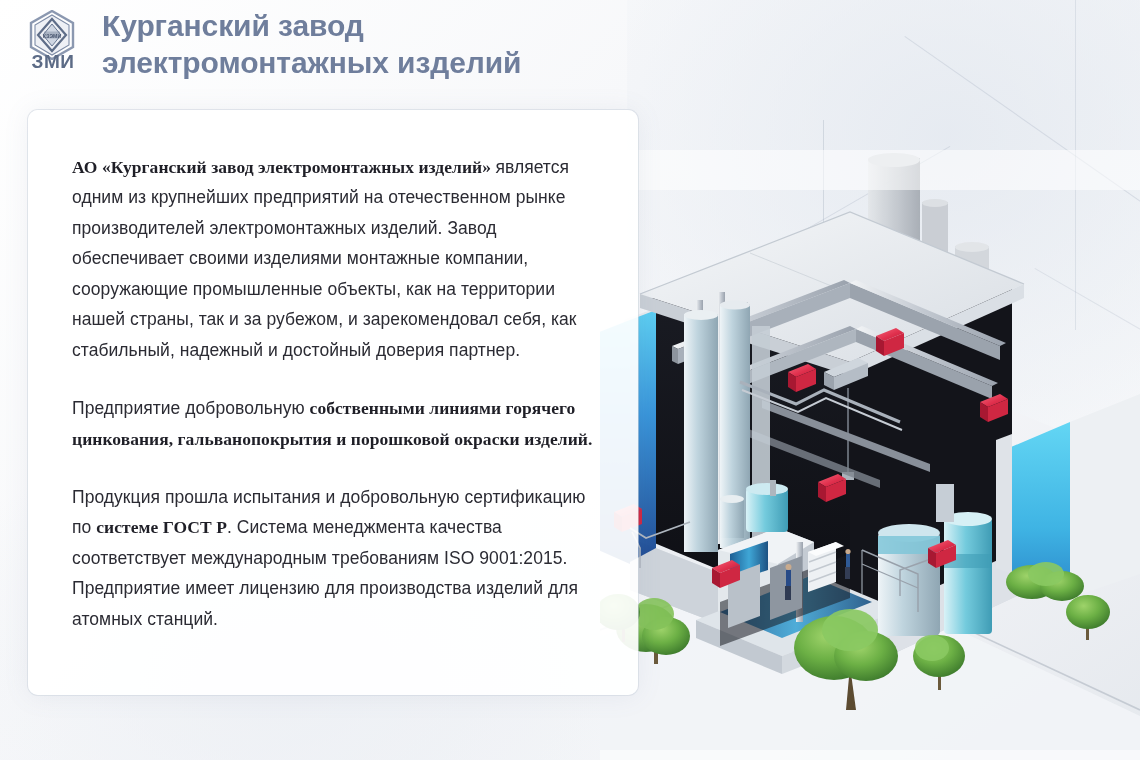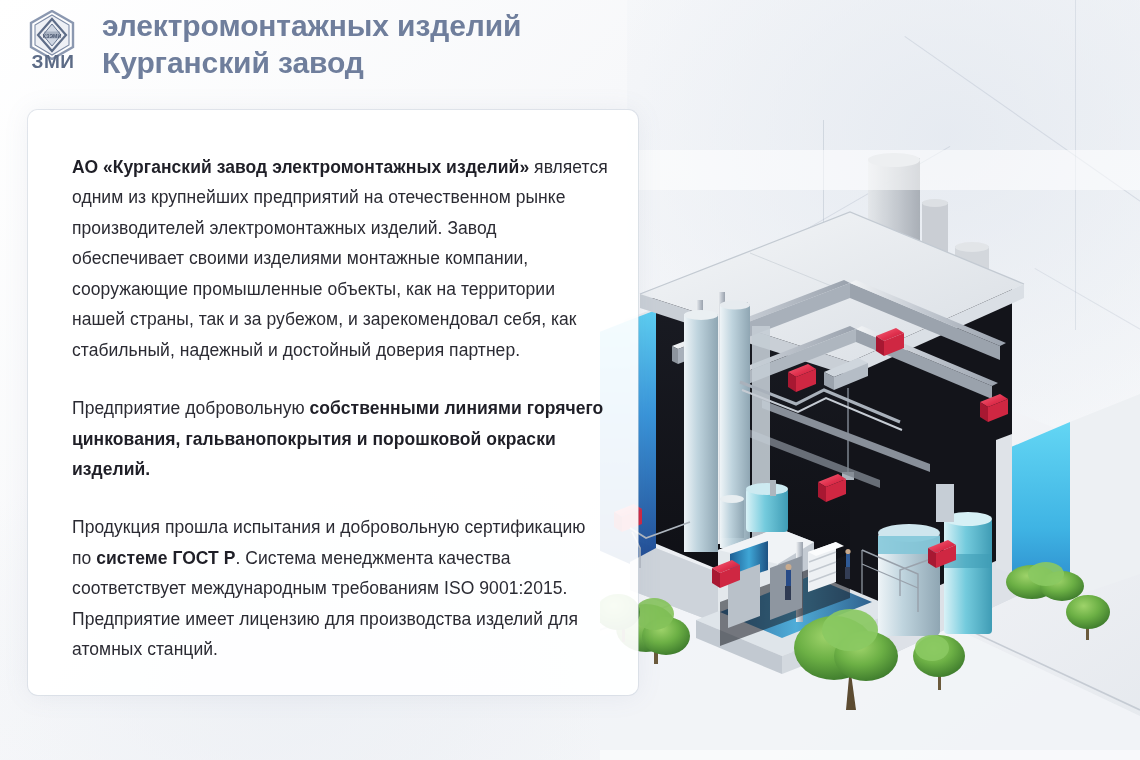--- a/index.html
+++ b/index.html
@@ -139,20 +139,21 @@
     font-size: 17.5px;
     line-height: 1.74;
     letter-spacing: 0.05px;
     margin: 0 0 26px 0;
   }
   .para:last-child { margin-bottom: 0; }
   .para.gap-lg { margin-bottom: 28px; }
   .para b, .para strong {
     font-weight: 700;
     color: #1f1f27;
+    font-family: Liberation Serif, serif;
   }
 </style>
 </head>
 <body>
 
 <div id="slide">
 
   <div class="bg-base"></div>
   <div class="bg-wash-a"></div>
   <div class="bg-wash-b"></div>
@@ -173,22 +174,22 @@
 
         <polygon points="24,9 38,25 24,41 10,25" fill="none" stroke="#5e6d88" stroke-width="2.2"></polygon>
         <polygon points="24,14 33,25 24,36 15,25" fill="#cfd6e2" stroke="#6a7992" stroke-width="1"></polygon>
         <rect x="16" y="21.5" width="16" height="7" fill="#56658150"></rect>
         <text x="24" y="27.5" text-anchor="middle" font-family="Liberation Sans, sans-serif" font-size="5.2" font-weight="700" fill="#4d5a73">КЗЭМИ</text>
       </svg>
       <div class="logo-word">ЗМИ</div>
     </div>
 
     <div class="title-block">
+      <div class="title-line">Курганский завод</div>
       <div class="title-line">электромонтажных изделий</div>
-      <div class="title-line">Курганский завод</div>
     </div>
   </div>
 
   <div class="illustration">
     <svg viewBox="0 0 540 610" width="540" height="610">
       <defs>
         <linearGradient id="gWallL" x1="0" y1="0" x2="0" y2="1">
           <stop offset="0%" stop-color="#55cdf2"></stop>
           <stop offset="42%" stop-color="#2f8fd8"></stop>
           <stop offset="100%" stop-color="#18448f"></stop>

